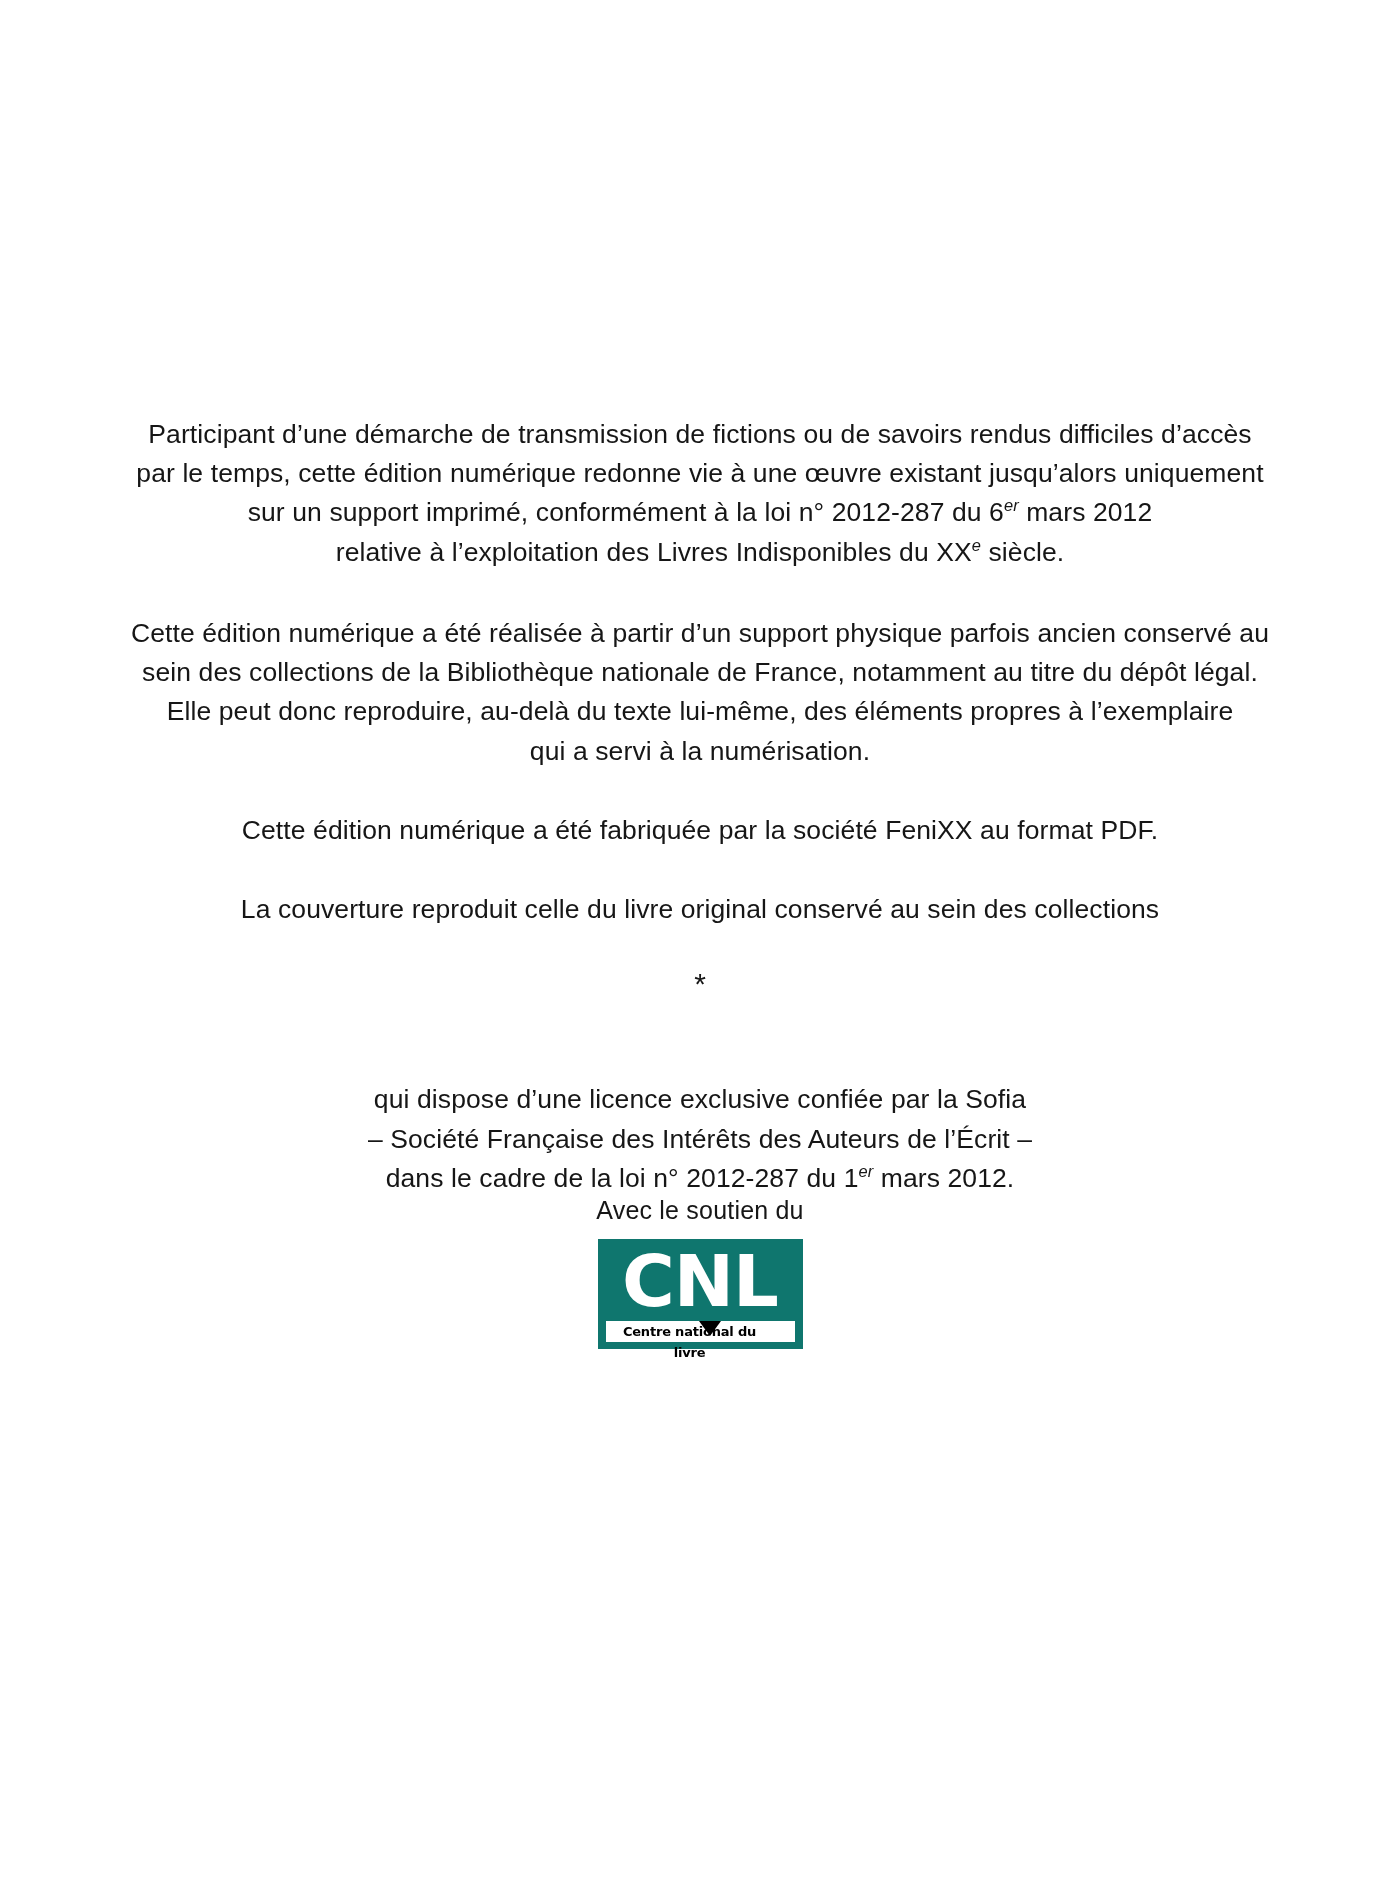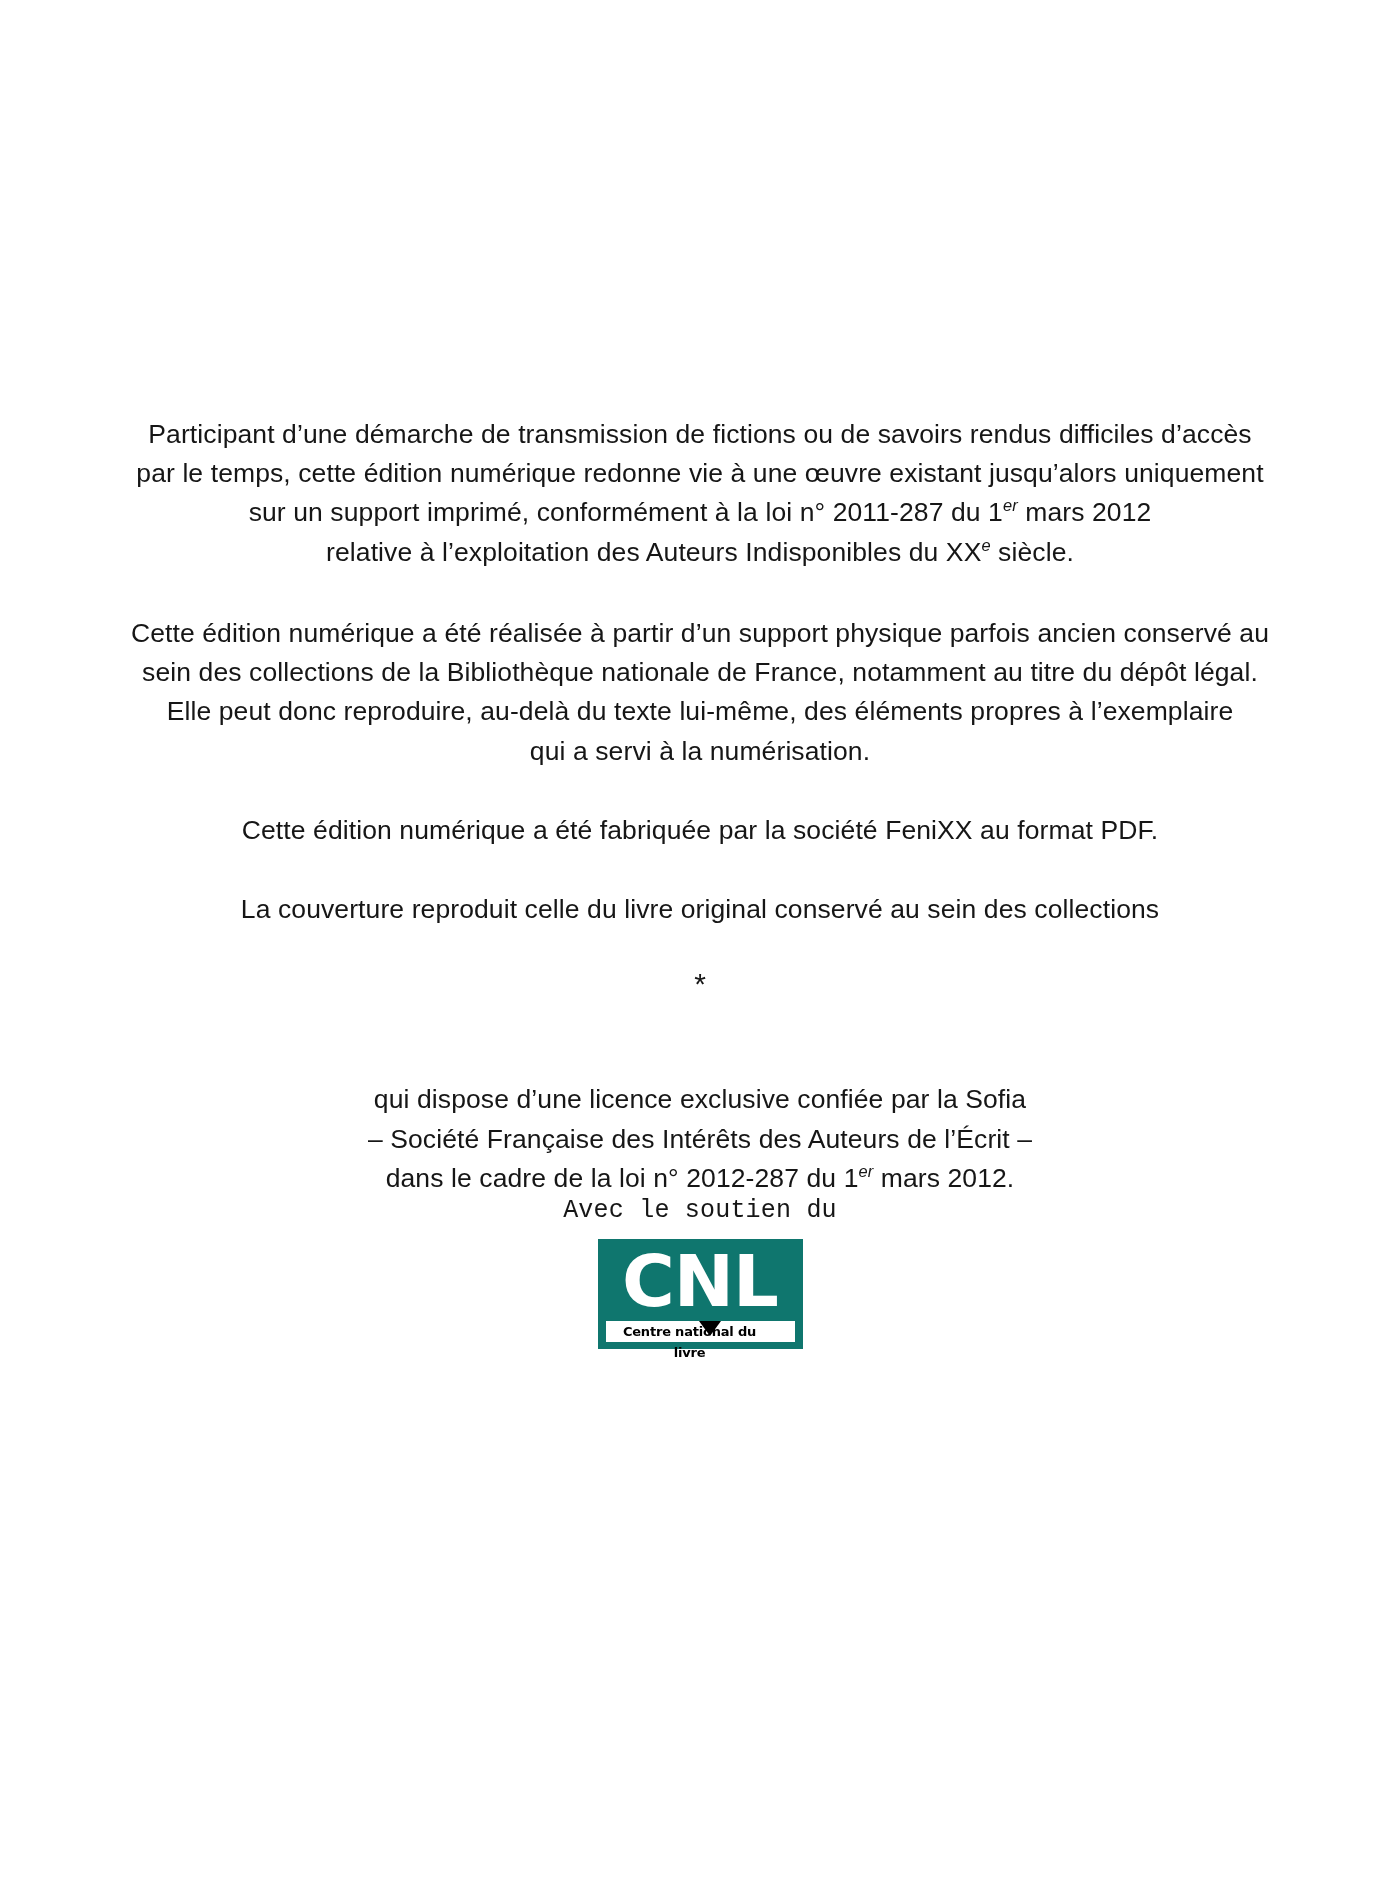--- a/index.html
+++ b/index.html
@@ -66,21 +66,20 @@
     left: 0;
     width: 1400px;
     text-align: center;
   }
 
   .logo-caption {
     font-size: 25px;
     color: #161616;
     margin-bottom: 14px;
     letter-spacing: 0.2px;
-    font-family: Liberation Mono, monospace;
   }
 
   .cnl-logo {
     display: inline-block;
     position: relative;
     width: 205px;
     height: 110px;
     background: #0f766e;
     vertical-align: top;
   }
@@ -146,22 +145,22 @@
 </head>
 <body>
 
 <div class="page">
 
   <div class="content">
 
     <p class="para">
       <span>Participant d’une démarche de transmission de fictions ou de savoirs rendus difficiles d’accès</span><br>
       <span>par le temps, cette édition numérique redonne vie à une œuvre existant jusqu’alors uniquement</span><br>
-      <span><span>sur un support imprimé, conformément à la loi n° 2011-287 du 1</span><sup>er</sup><span> mars 2012</span></span><br>
-      <span><span>relative à l’exploitation des Auteurs Indisponibles du XX</span><sup>e</sup><span> siècle.</span></span>
+      <span><span>sur un support imprimé, conformément à la loi n° 2012-287 du 6</span><sup>er</sup><span> mars 2012</span></span><br>
+      <span><span>relative à l’exploitation des Livres Indisponibles du XX</span><sup>e</sup><span> siècle.</span></span>
     </p>
 
     <div class="gap-lg"></div>
 
     <p class="para">
       <span>Cette édition numérique a été réalisée à partir d’un support physique parfois ancien conservé au</span><br>
       <span>sein des collections de la Bibliothèque nationale de France, notamment au titre du dépôt légal.</span><br>
       <span>Elle peut donc reproduire, au-delà du texte lui-même, des éléments propres à l’exemplaire</span><br>
       <span>qui a servi à la numérisation.</span>
     </p>

